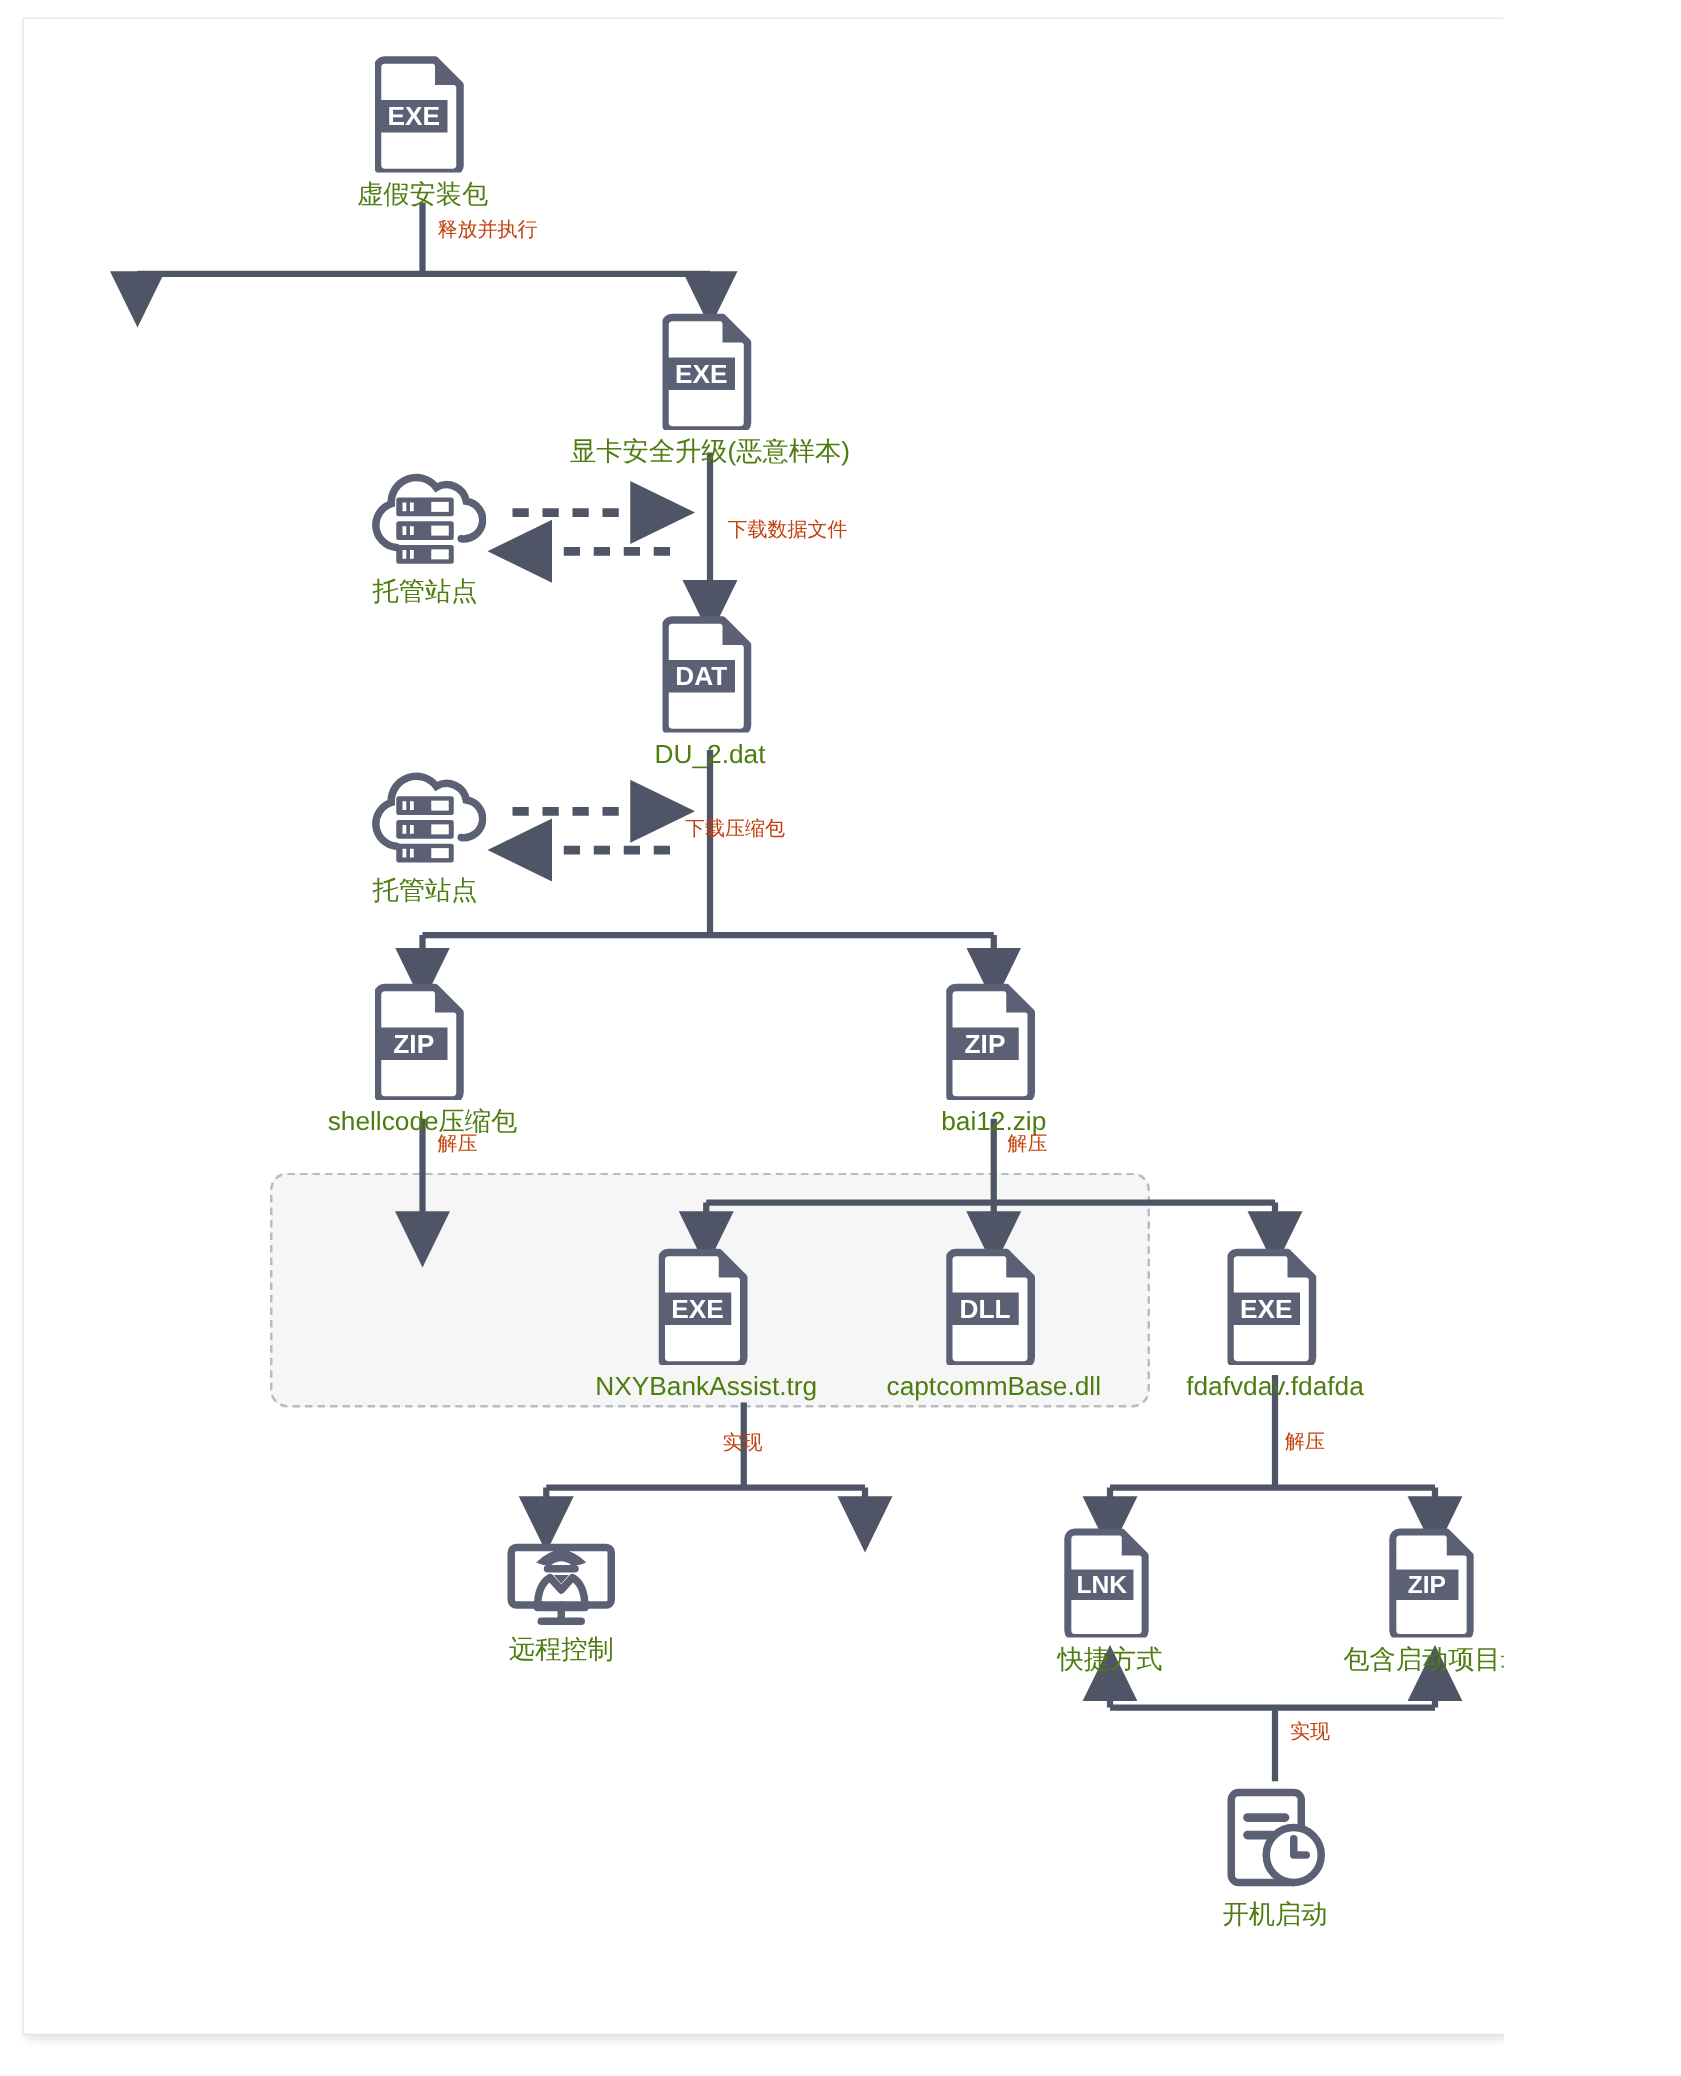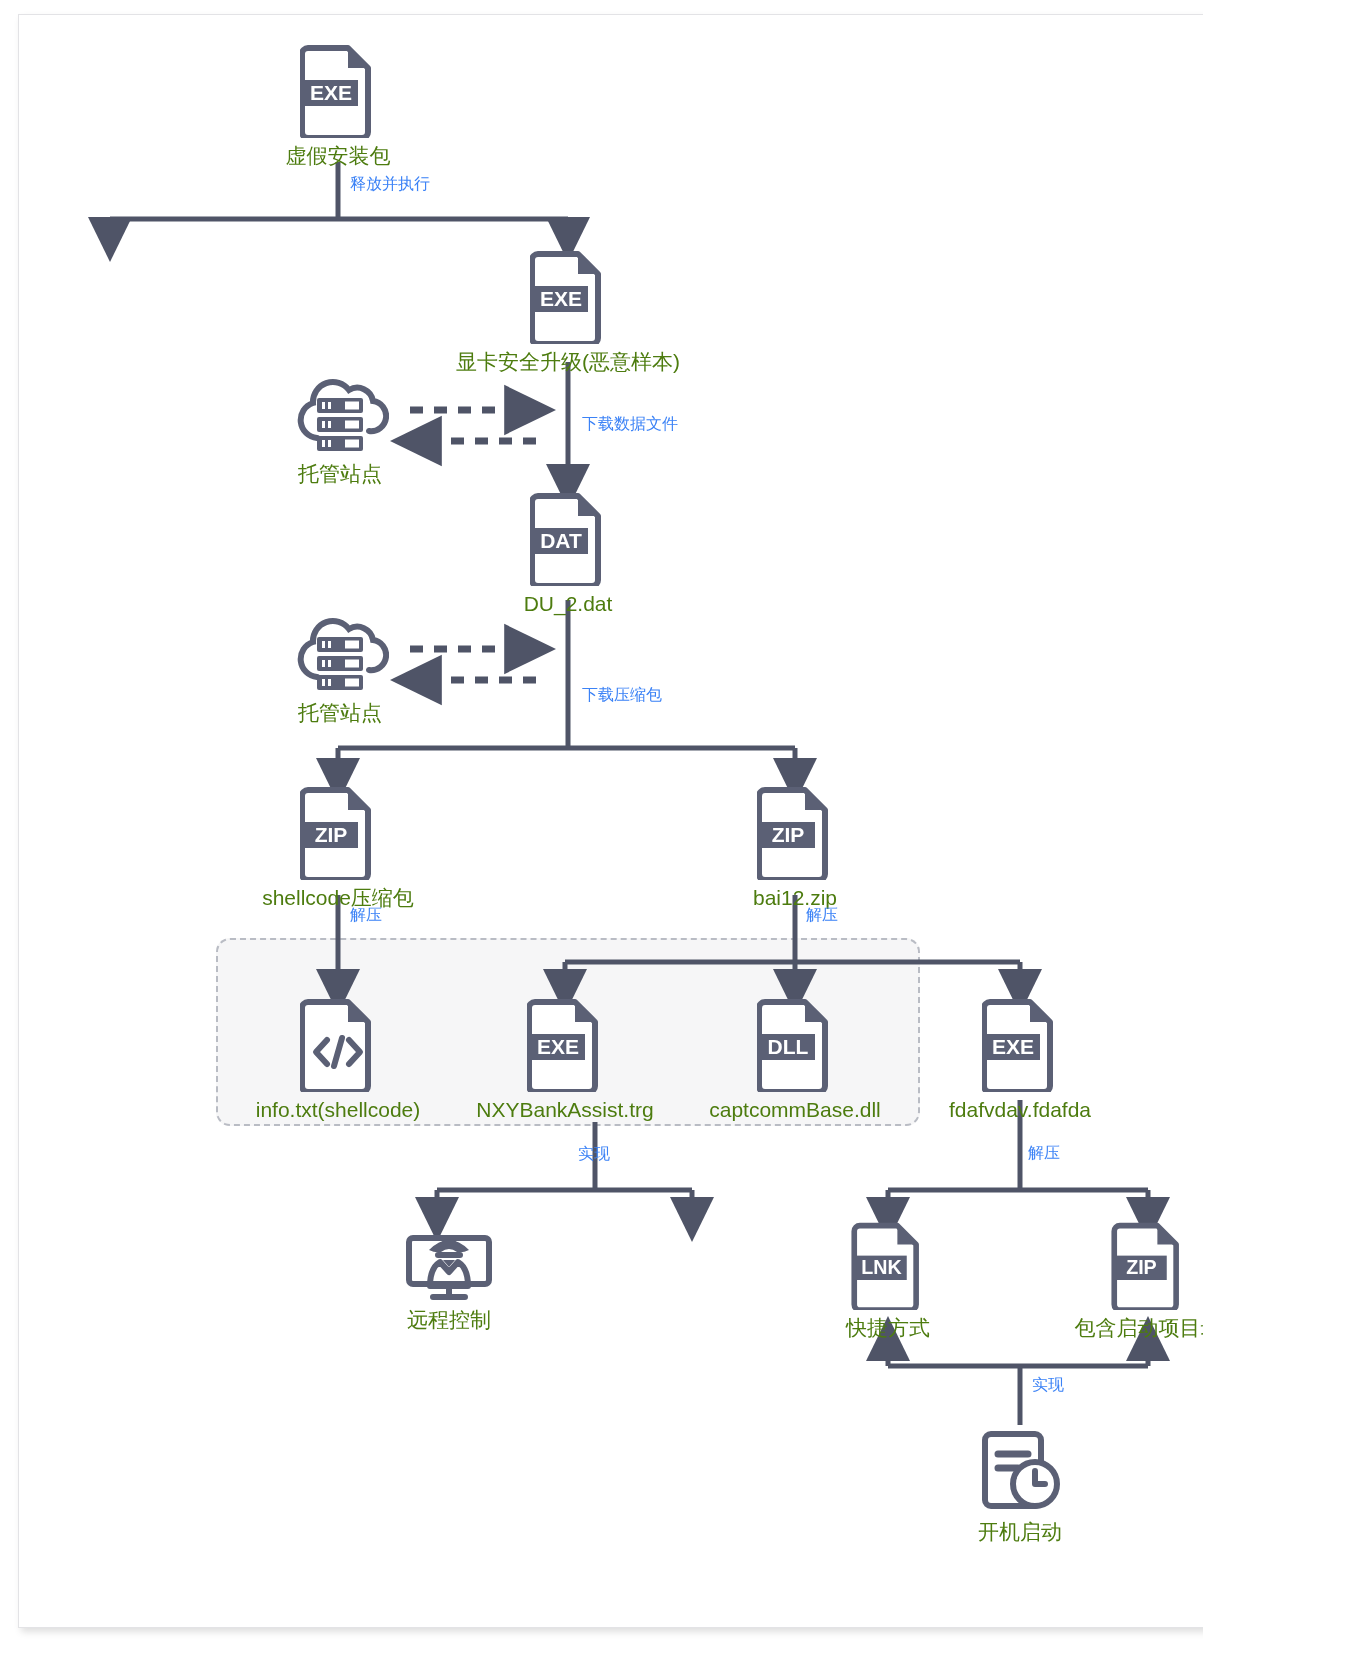--- a/index.html
+++ b/index.html
@@ -4,21 +4,21 @@
 <style>
   html,body{margin:0;padding:0;background:#ffffff;}
   body{font-family:"Liberation Sans","DejaVu Sans",sans-serif;}
   #page{position:relative;width:1203px;height:1661px;background:#ffffff;overflow:hidden;}
   #canvas{position:absolute;left:18px;top:14px;width:1290px;height:1612px;background:#ffffff;
           border:1px solid #e3e3e6;box-shadow:3px 4px 7px rgba(0,0,0,.13);}
   svg#wires{position:absolute;left:0;top:0;width:1345px;height:1661px;pointer-events:none;}
   .node{position:absolute;display:flex;flex-direction:column;align-items:center;}
   .nodelabel{margin-top:6px;color:#4d7c0f;font-size:21px;line-height:1.1;white-space:nowrap;
              font-family:"Liberation Sans","DejaVu Sans",sans-serif;}
-  .edgelabel{position:absolute;color:#3b82f6;font-size:16px;white-space:nowrap;
+  .edgelabel{position:absolute;color:#c2410c;font-size:16px;white-space:nowrap;
              font-family:Liberation Serif, serif;}
   .icon{display:block;}
   .groupbox{position:absolute;border:2px dashed #b9bcc4;border-radius:14px;background:#f6f6f7;}
 </style>
 </head>
 <body>
 
 <div id="page">
   <div id="canvas"></div>
 
@@ -169,30 +169,20 @@
   <div class="node" style="left:745px;top:784px;width:100px;">
     <svg class="icon" width="76" height="96" viewBox="0 0 76 96">
       <path d="M8 6 h40 l20 20 v64 a6 6 0 0 1 -6 6 h-54 a6 6 0 0 1 -6 -6 v-78 a6 6 0 0 1 6 -6 z" fill="#ffffff" stroke="#5b6075" stroke-width="6" stroke-linejoin="round"></path>
       <path d="M48 6 l20 20 h-20 z" fill="#5b6075"></path>
       <rect x="4" y="38" width="54" height="26" fill="#5b6075"></rect>
       <text x="31" y="58" font-family="Liberation Sans, sans-serif" font-size="21" font-weight="bold" fill="#ffffff" text-anchor="middle">ZIP</text>
     </svg>
     <div class="nodelabel">bai12.zip</div>
   </div>
 
-  <div class="node" style="left:288px;top:996px;width:100px;">
-    <svg class="icon" width="76" height="96" viewBox="0 0 76 96">
-      <path d="M8 6 h40 l20 20 v64 a6 6 0 0 1 -6 6 h-54 a6 6 0 0 1 -6 -6 v-78 a6 6 0 0 1 6 -6 z" fill="#ffffff" stroke="#5b6075" stroke-width="6" stroke-linejoin="round"></path>
-      <path d="M48 6 l20 20 h-20 z" fill="#5b6075"></path>
-      <path d="M27 44 L16 56 L27 68" fill="none" stroke="#5b6075" stroke-width="6" stroke-linejoin="round" stroke-linecap="round"></path>
-      <path d="M49 44 L60 56 L49 68" fill="none" stroke="#5b6075" stroke-width="6" stroke-linejoin="round" stroke-linecap="round"></path>
-      <path d="M42 42 L34 70" stroke="#5b6075" stroke-width="6" stroke-linecap="round"></path>
-    </svg>
-    <div class="nodelabel">info.txt(shellcode)</div>
-  </div>
 
   <div class="node" style="left:515px;top:996px;width:100px;">
     <svg class="icon" width="76" height="96" viewBox="0 0 76 96">
       <path d="M8 6 h40 l20 20 v64 a6 6 0 0 1 -6 6 h-54 a6 6 0 0 1 -6 -6 v-78 a6 6 0 0 1 6 -6 z" fill="#ffffff" stroke="#5b6075" stroke-width="6" stroke-linejoin="round"></path>
       <path d="M48 6 l20 20 h-20 z" fill="#5b6075"></path>
       <rect x="4" y="38" width="54" height="26" fill="#5b6075"></rect>
       <text x="31" y="58" font-family="Liberation Sans, sans-serif" font-size="21" font-weight="bold" fill="#ffffff" text-anchor="middle">EXE</text>
     </svg>
     <div class="nodelabel">NXYBankAssist.trg</div>
   </div>
@@ -256,20 +246,20 @@
       <path d="M14 6 h44 a6 6 0 0 1 6 6 v60 a6 6 0 0 1 -6 6 h-44 a6 6 0 0 1 -6 -6 v-60 a6 6 0 0 1 6 -6 z" fill="#ffffff" stroke="#5b6075" stroke-width="6" stroke-linejoin="round"></path>
       <path d="M21 26 h30 M21 40 h20" stroke="#5b6075" stroke-width="7" stroke-linecap="round"></path>
       <circle cx="58" cy="56" r="22" fill="#ffffff" stroke="#5b6075" stroke-width="6"></circle>
       <path d="M58 43 v13 h10" fill="none" stroke="#5b6075" stroke-width="6" stroke-linecap="round" stroke-linejoin="round"></path>
     </svg>
     <div class="nodelabel">开机启动</div>
   </div>
 
   <div class="edgelabel" style="left:350px;top:174px;">释放并执行</div>
   <div class="edgelabel" style="left:582px;top:414px;">下载数据文件</div>
-  <div class="edgelabel" style="left:582px;top:653px;margin-top:32px;">下载压缩包</div>
+  <div class="edgelabel" style="left:548px;top:653px;">下载压缩包</div>
   <div class="edgelabel" style="left:350px;top:905px;">解压</div>
   <div class="edgelabel" style="left:806px;top:905px;">解压</div>
   <div class="edgelabel" style="left:578px;top:1144px;">实现</div>
   <div class="edgelabel" style="left:1028px;top:1143px;">解压</div>
   <div class="edgelabel" style="left:1032px;top:1375px;">实现</div>
 
 </div>
 
 </body></html>

